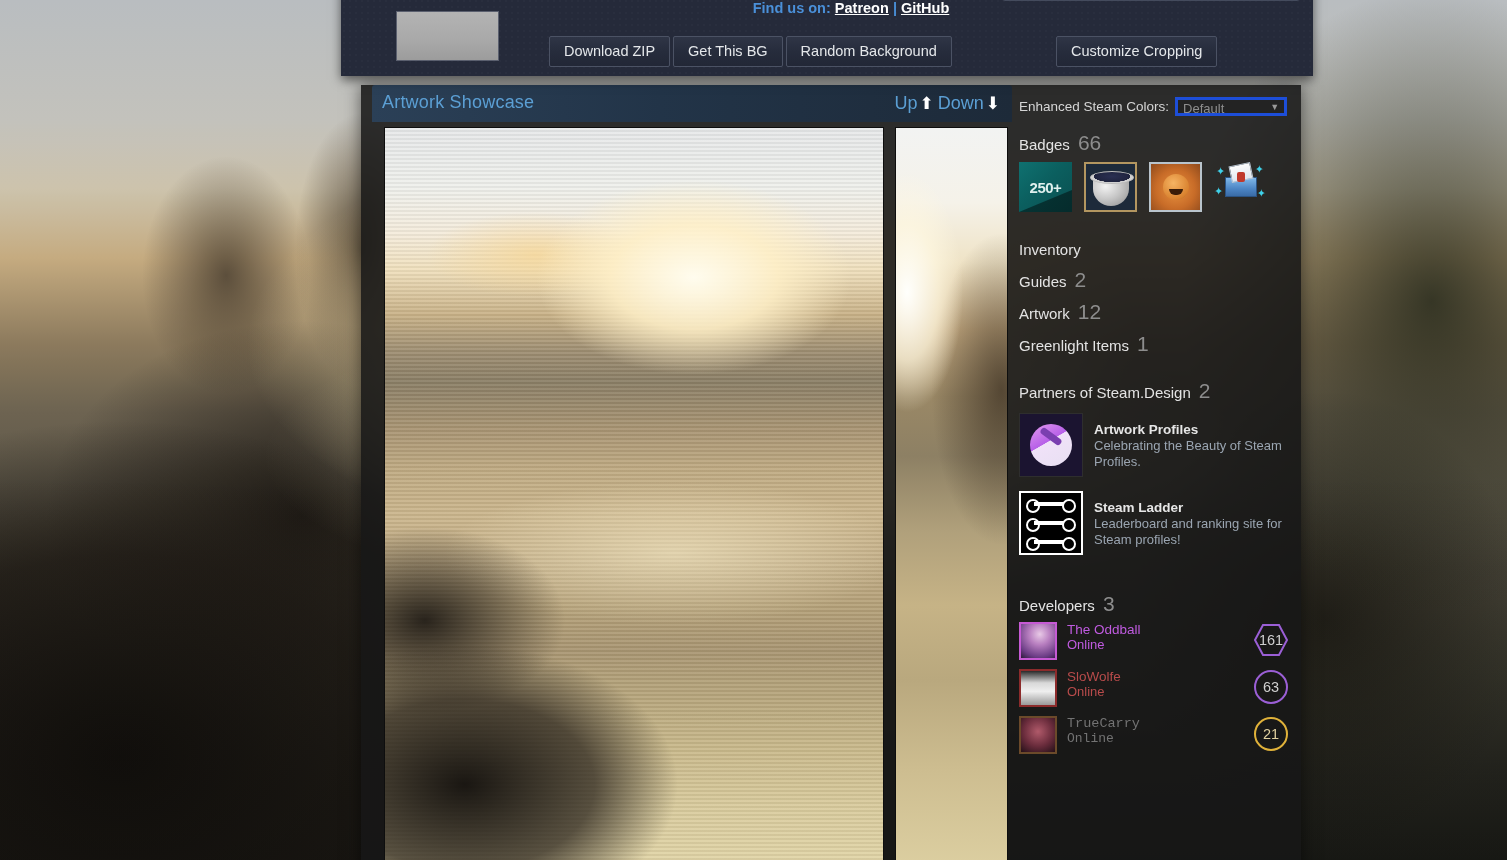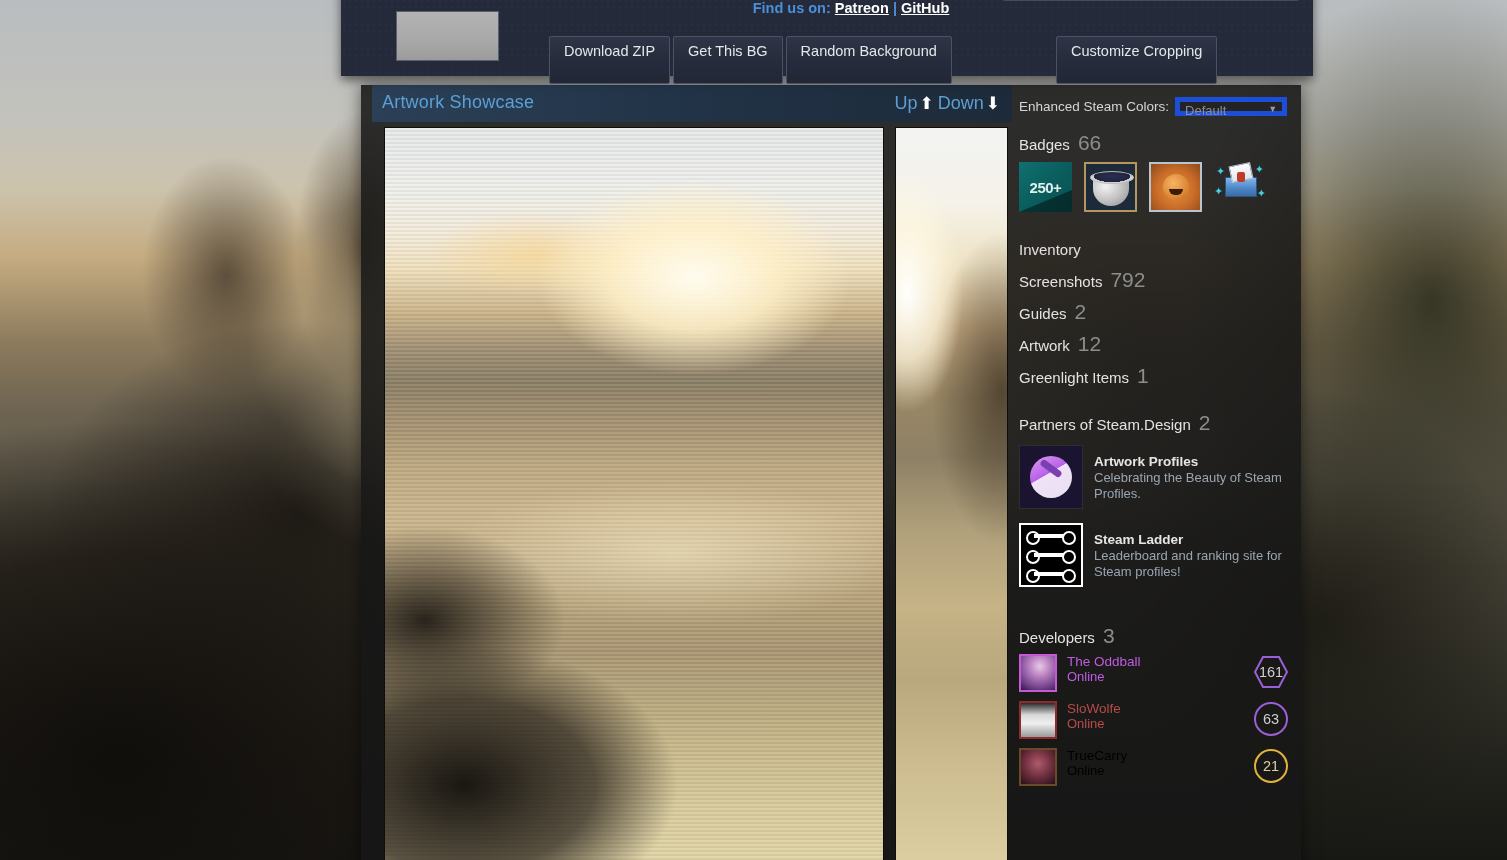--- a/index.html
+++ b/index.html
@@ -84,21 +84,21 @@
     font-size: 14.5px;
     font-weight: bold;
     color: #4a90d9;
     white-space: nowrap;
   }
   #find-us .white { color: #ffffff; text-decoration: underline; }
 
   .btn-row { position: absolute; top: 128px; }
   .btn {
     display: inline-block;
-    height: 48px;
+    height: 31px;
     line-height: 29px;
     padding: 0 14px;
     font-size: 14.5px;
     color: #e4e7ea;
     background: linear-gradient(to bottom, #2f3546 0%, #262c3c 50%, #222736 100%);
     border: 1px solid #4b5264;
     border-radius: 2px;
     text-align: center;
     white-space: nowrap;
     cursor: pointer;
@@ -277,21 +277,21 @@
     font-size: 13.5px;
     color: #d6d6d6;
     margin-right: 6px;
     white-space: nowrap;
   }
   #es-colors-select {
     position: relative;
     width: 112px;
     height: 19px;
     background: #232323;
-    border: 5px solid #1d4ed8;
+    border: 3px solid #1d4ed8;
     font-size: 13px;
     color: #8e8e8e;
     padding: 1px 0 0 5px;
     cursor: pointer;
   }
   #es-colors-select .caret {
     position: absolute;
     right: 5px;
     top: 2px;
     font-size: 9px;
@@ -495,21 +495,21 @@
   #avatar-truecarry {
     border: 2px solid #6b4a2a;
     background:
       radial-gradient(circle at 50% 40%, #b05a6a 0%, #6a2c3c 55%, #241018 100%);
   }
   .dev-info { flex: 1 1 auto; min-width: 0; }
   .dev-name { font-size: 13.5px; line-height: 1.15; }
   .dev-status { font-size: 13px; line-height: 1.15; }
   .dev-oddball .dev-name, .dev-oddball .dev-status { color: #c05be0; }
   .dev-slowolfe .dev-name, .dev-slowolfe .dev-status { color: #b84b4b; }
-  .dev-truecarry .dev-name, .dev-truecarry .dev-status { color: #000000; }
+  .dev-truecarry .dev-name, .dev-truecarry .dev-status { color: #737373; font-family: Liberation Mono, monospace; }
 
   .dev-level {
     width: 36px; height: 36px;
     flex: 0 0 auto;
     margin-right: 12px;
     display: flex; align-items: center; justify-content: center;
     font-size: 14.5px; color: #cfcfcf;
   }
 
   .hexwrap { position: relative; width: 36px; height: 36px; }
@@ -599,24 +599,20 @@
         <span class="sparkle" style="right:3px;top:2px;">✦</span>
         <span class="sparkle" style="left:0px;top:24px;">✦</span>
         <span class="sparkle" style="right:1px;top:26px;">✦</span>
         <div class="giftbox"></div>
       </div>
     </div>
 
     <div class="stat-row">
       <span class="stat-label">Inventory</span>
       <span class="stat-value"></span>
-    </div>
-    <div class="stat-row">
-      <span class="stat-label">Screenshots</span>
-      <span class="stat-value">792</span>
     </div>
     <div class="stat-row">
       <span class="stat-label">Guides</span>
       <span class="stat-value">2</span>
     </div>
     <div class="stat-row">
       <span class="stat-label">Artwork</span>
       <span class="stat-value">12</span>
     </div>
     <div class="stat-row">

